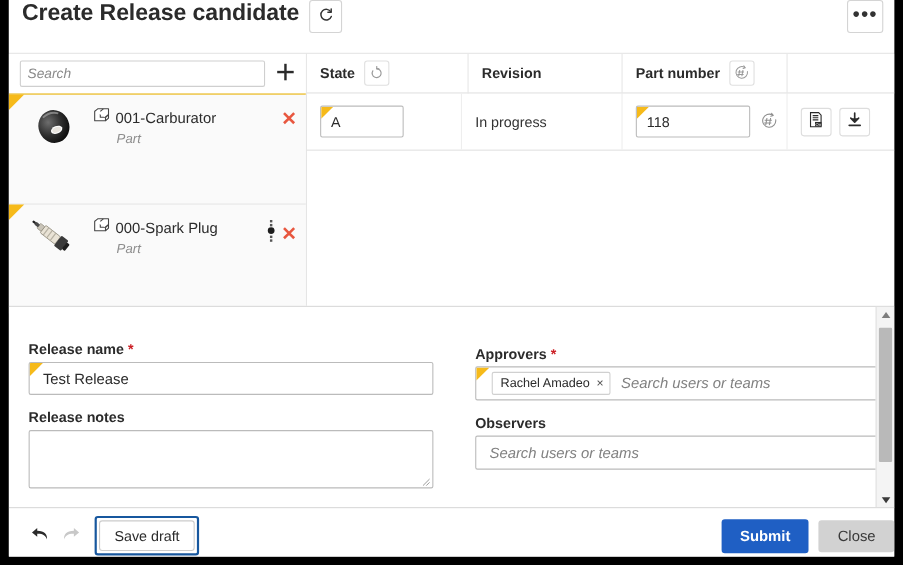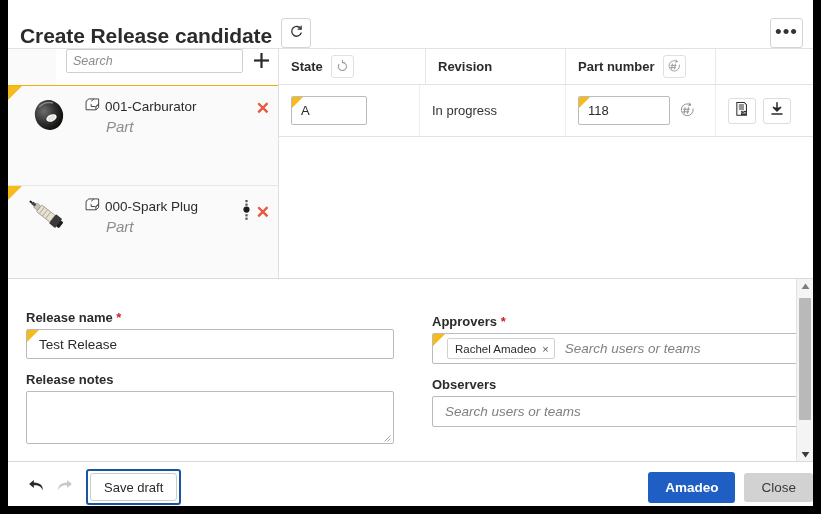--- a/index.html
+++ b/index.html
@@ -19,21 +19,21 @@
     background: #ffffff;
     overflow: hidden;
   }
 
   
   .header {
     position: relative;
     height: 48px;
     background: #ffffff;
     display: flex;
-    align-items: flex-end;
+    align-items: flex-start;
     padding: 0 10px 0 12px;
   }
   .page-title {
     font-size: 21px;
     font-weight: bold;
     color: #2b2b2b;
     letter-spacing: -0.1px;
     white-space: nowrap;
   }
   .icon-btn {
@@ -65,24 +65,23 @@
   
   .list-panel {
     width: 271px;
     background: #fafafa;
     border-right: 1px solid #e0e0e0;
     position: relative;
   }
   .search-row {
     height: 36px;
     display: flex;
-    align-items: flex-start;
+    align-items: center;
     padding: 0 6px 0 10px;
     background: #fff;
-    margin-left: 48px;
   }
   .search-input {
     flex: 1;
     height: 24px;
     border: 1px solid #cfcfcf;
     border-radius: 2px;
     font-size: 12.5px;
     font-style: italic;
     color: #777;
     padding: 0 6px;
@@ -129,21 +128,21 @@
     flex: 1;
     min-width: 0;
   }
   .item-name-row { display: flex; align-items: center; gap: 4px; }
   .item-name {
     font-size: 13.5px;
     color: #2b2b2b;
     white-space: nowrap;
   }
   .item-sub {
-    font-size: 15px;
+    font-size: 12px;
     font-style: italic;
     color: #8d8d8d;
     margin-left: 22px;
     margin-top: 1px;
   }
   .item-actions {
     display: flex; align-items: center; gap: 6px;
     padding-top: 8px; padding-right: 8px;
   }
   .x-btn {
@@ -220,21 +219,21 @@
     color: #2b2b2b;
     overflow: hidden;
   }
   .field .flag {
     position: absolute; left: 0; top: 0;
     width: 0; height: 0;
     border-top: 11px solid #f6ba1a;
     border-right: 11px solid transparent;
   }
   .field.rev { width: 76px; }
-  .field.pn { width: 92px; }
+  .field.pn { width: 104px; }
   .state-text { font-size: 13px; color: #333; }
   .pn-wrap { display: flex; align-items: center; gap: 6px; }
   .circ-hash {
     width: 22px; height: 22px;
     display: inline-flex; align-items: center; justify-content: center;
     cursor: pointer;
   }
   .act-btn {
     width: 28px; height: 26px;
     border: 1px solid #dddddd;
@@ -702,17 +701,17 @@
       <span>
         <svg width="19" height="19" viewBox="0 0 20 20" fill="#c8c8c8">
           <path d="M12.8 4.2 L17.8 8.4 L12.8 12.6 L12.8 9.8 C7.5 9.6 4.8 11.4 3.4 15.2 C3.1 10.4 5.6 7.2 12.8 6.9 Z"></path>
         </svg>
       </span>
     </button>
     <span class="focus-wrap">
       <button class="save-draft">Save draft</button>
     </span>
     <div class="footer-spacer"></div>
-    <button class="btn-primary">Amadeo</button>
+    <button class="btn-primary">Submit</button>
     <button class="btn-secondary">Close</button>
   </div>
 
 </div>
 
 </body></html>

